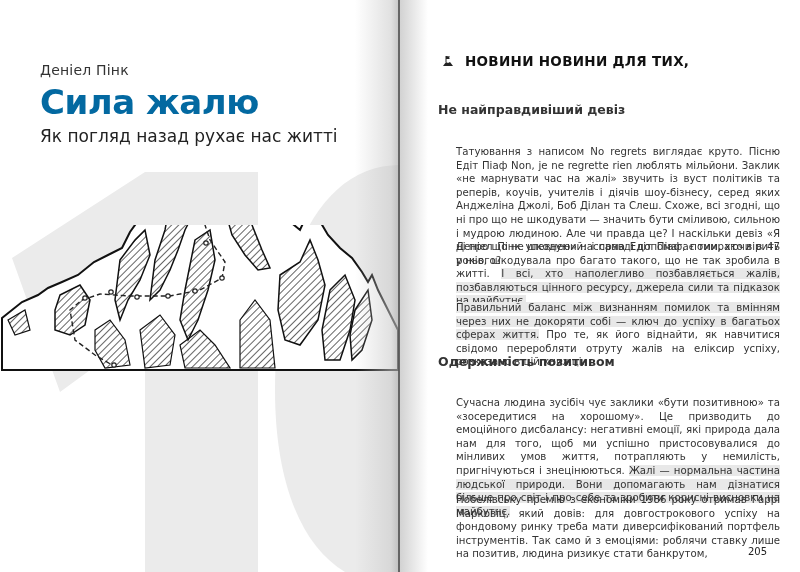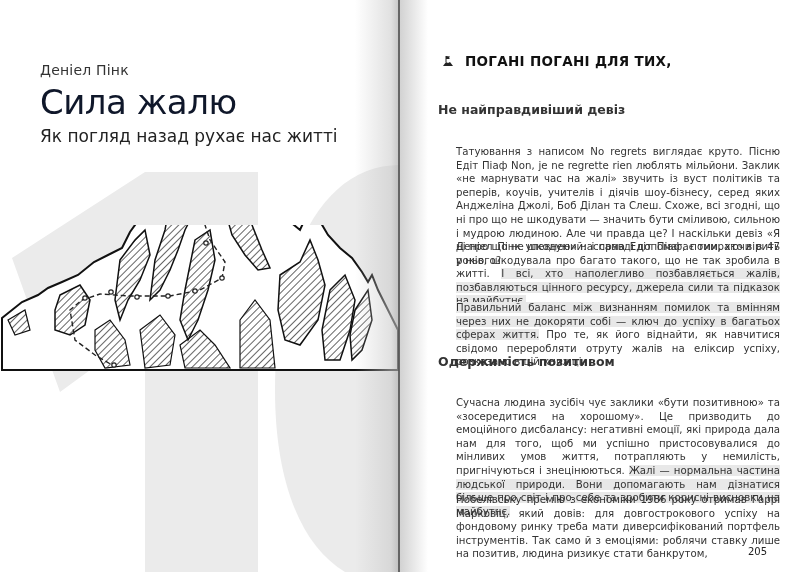--- a/index.html
+++ b/index.html
@@ -9,21 +9,21 @@
   .page-right { position:absolute; left:400px; top:0; width:400px; height:572px; background:#ffffff; overflow:hidden; }
   .gutter-shadow-left { position:absolute; right:0; top:0; width:45px; height:572px;
     background:linear-gradient(to right, rgba(255,255,255,0), rgba(200,200,200,0.55) 80%, rgba(170,170,170,0.7)); }
   .gutter-line { position:absolute; left:398px; top:0; width:2px; height:572px; background:#555; opacity:0.85; }
   .gutter-shadow-right { position:absolute; left:0; top:0; width:28px; height:572px;
     background:linear-gradient(to right, rgba(180,180,180,0.6), rgba(255,255,255,0)); }
 
   .big-numeral { position:absolute; left:0; top:0; width:400px; height:572px; }
 
   .author { position:absolute; left:40px; top:62px; font-size:14px; color:#333; letter-spacing:0.2px; }
-  .title { position:absolute; left:40px; top:82px; font-size:34px; font-weight:normal; color:#0f172a; letter-spacing:-0.5px; }
+  .title { position:absolute; left:40px; top:82px; font-size:34px; font-weight:bold; color:#0369a1; letter-spacing:-0.5px; }
   .subtitle { position:absolute; left:40px; top:126px; font-size:17px; color:#222; }
 
   .illustration { position:absolute; left:0; top:225px; width:400px; height:290px; }
 
   .section-icon { position:absolute; left:442px; top:55px; width:12px; height:12px; }
   .section-title { position:absolute; left:465px; top:52px; font-size:13.5px; font-weight:bold; color:#111; line-height:18px; letter-spacing:0.3px; }
   .h2 { position:absolute; left:438px; font-size:12.5px; font-weight:bold; color:#333; }
   .para { position:absolute; left:440px; width:324px; font-size:10.2px; line-height:13.6px; color:#333; text-align:justify; margin:16px; }
   .hl { background:#e8e8e8; box-decoration-break:clone; -webkit-box-decoration-break:clone; }
   .page-num { position:absolute; left:748px; top:546px; font-size:10px; color:#222; }
@@ -98,21 +98,21 @@
   <div class="page-right">
     <div class="gutter-shadow-right"></div>
   </div>
 
   <svg class="section-icon" viewBox="0 0 12 12">
     <line x1="4" y1="1" x2="4" y2="7" stroke="#222" stroke-width="1"></line>
     <path d="M4,1 L8,1.5 L7,3 L8,4 L4,4 Z" fill="#222"></path>
     <path d="M1,11 L4,7 L6,8 L8,7 L11,11 Z" fill="#222"></path>
   </svg>
   <div class="section-title">
-    <div>ПОГАНІ ПОГАНІ ДЛЯ ТИХ,</div>
+    <div>НОВИНИ НОВИНИ ДЛЯ ТИХ,</div>
   </div>
 
   <div class="h2" style="top:102px;">Не найправдивіший девіз</div>
 
   <p class="para" style="top:129px;">
     <span>Татуювання з написом No regrets виглядає круто. Пісню Едіт Піаф Non, je ne regrette rien люблять мільйони. Заклик «не марнувати час на жалі» звучить із вуст політиків та реперів, коучів, учителів і діячів шоу-бізнесу, серед яких Анджеліна Джолі, Боб Ділан та Слеш. Схоже, всі згодні, що ні про що не шкодувати — значить бути сміливою, сильною і мудрою людиною. Але чи правда це? І наскільки девіз «Я ні про що не шкодую» насправді допомагає тим, хто вірить у нього?</span>
   </p>
 
   <p class="para" style="top:224px;">
     <span>Деніел Пінк упевнений: і сама Едіт Піаф, помираючи в 47 років, шкодувала про багато такого, що не так зробила в житті. </span><span class="hl">І всі, хто наполегливо позбавляється жалів, позбавляються цінного ресурсу, джерела сили та підказок на майбутнє.</span>

